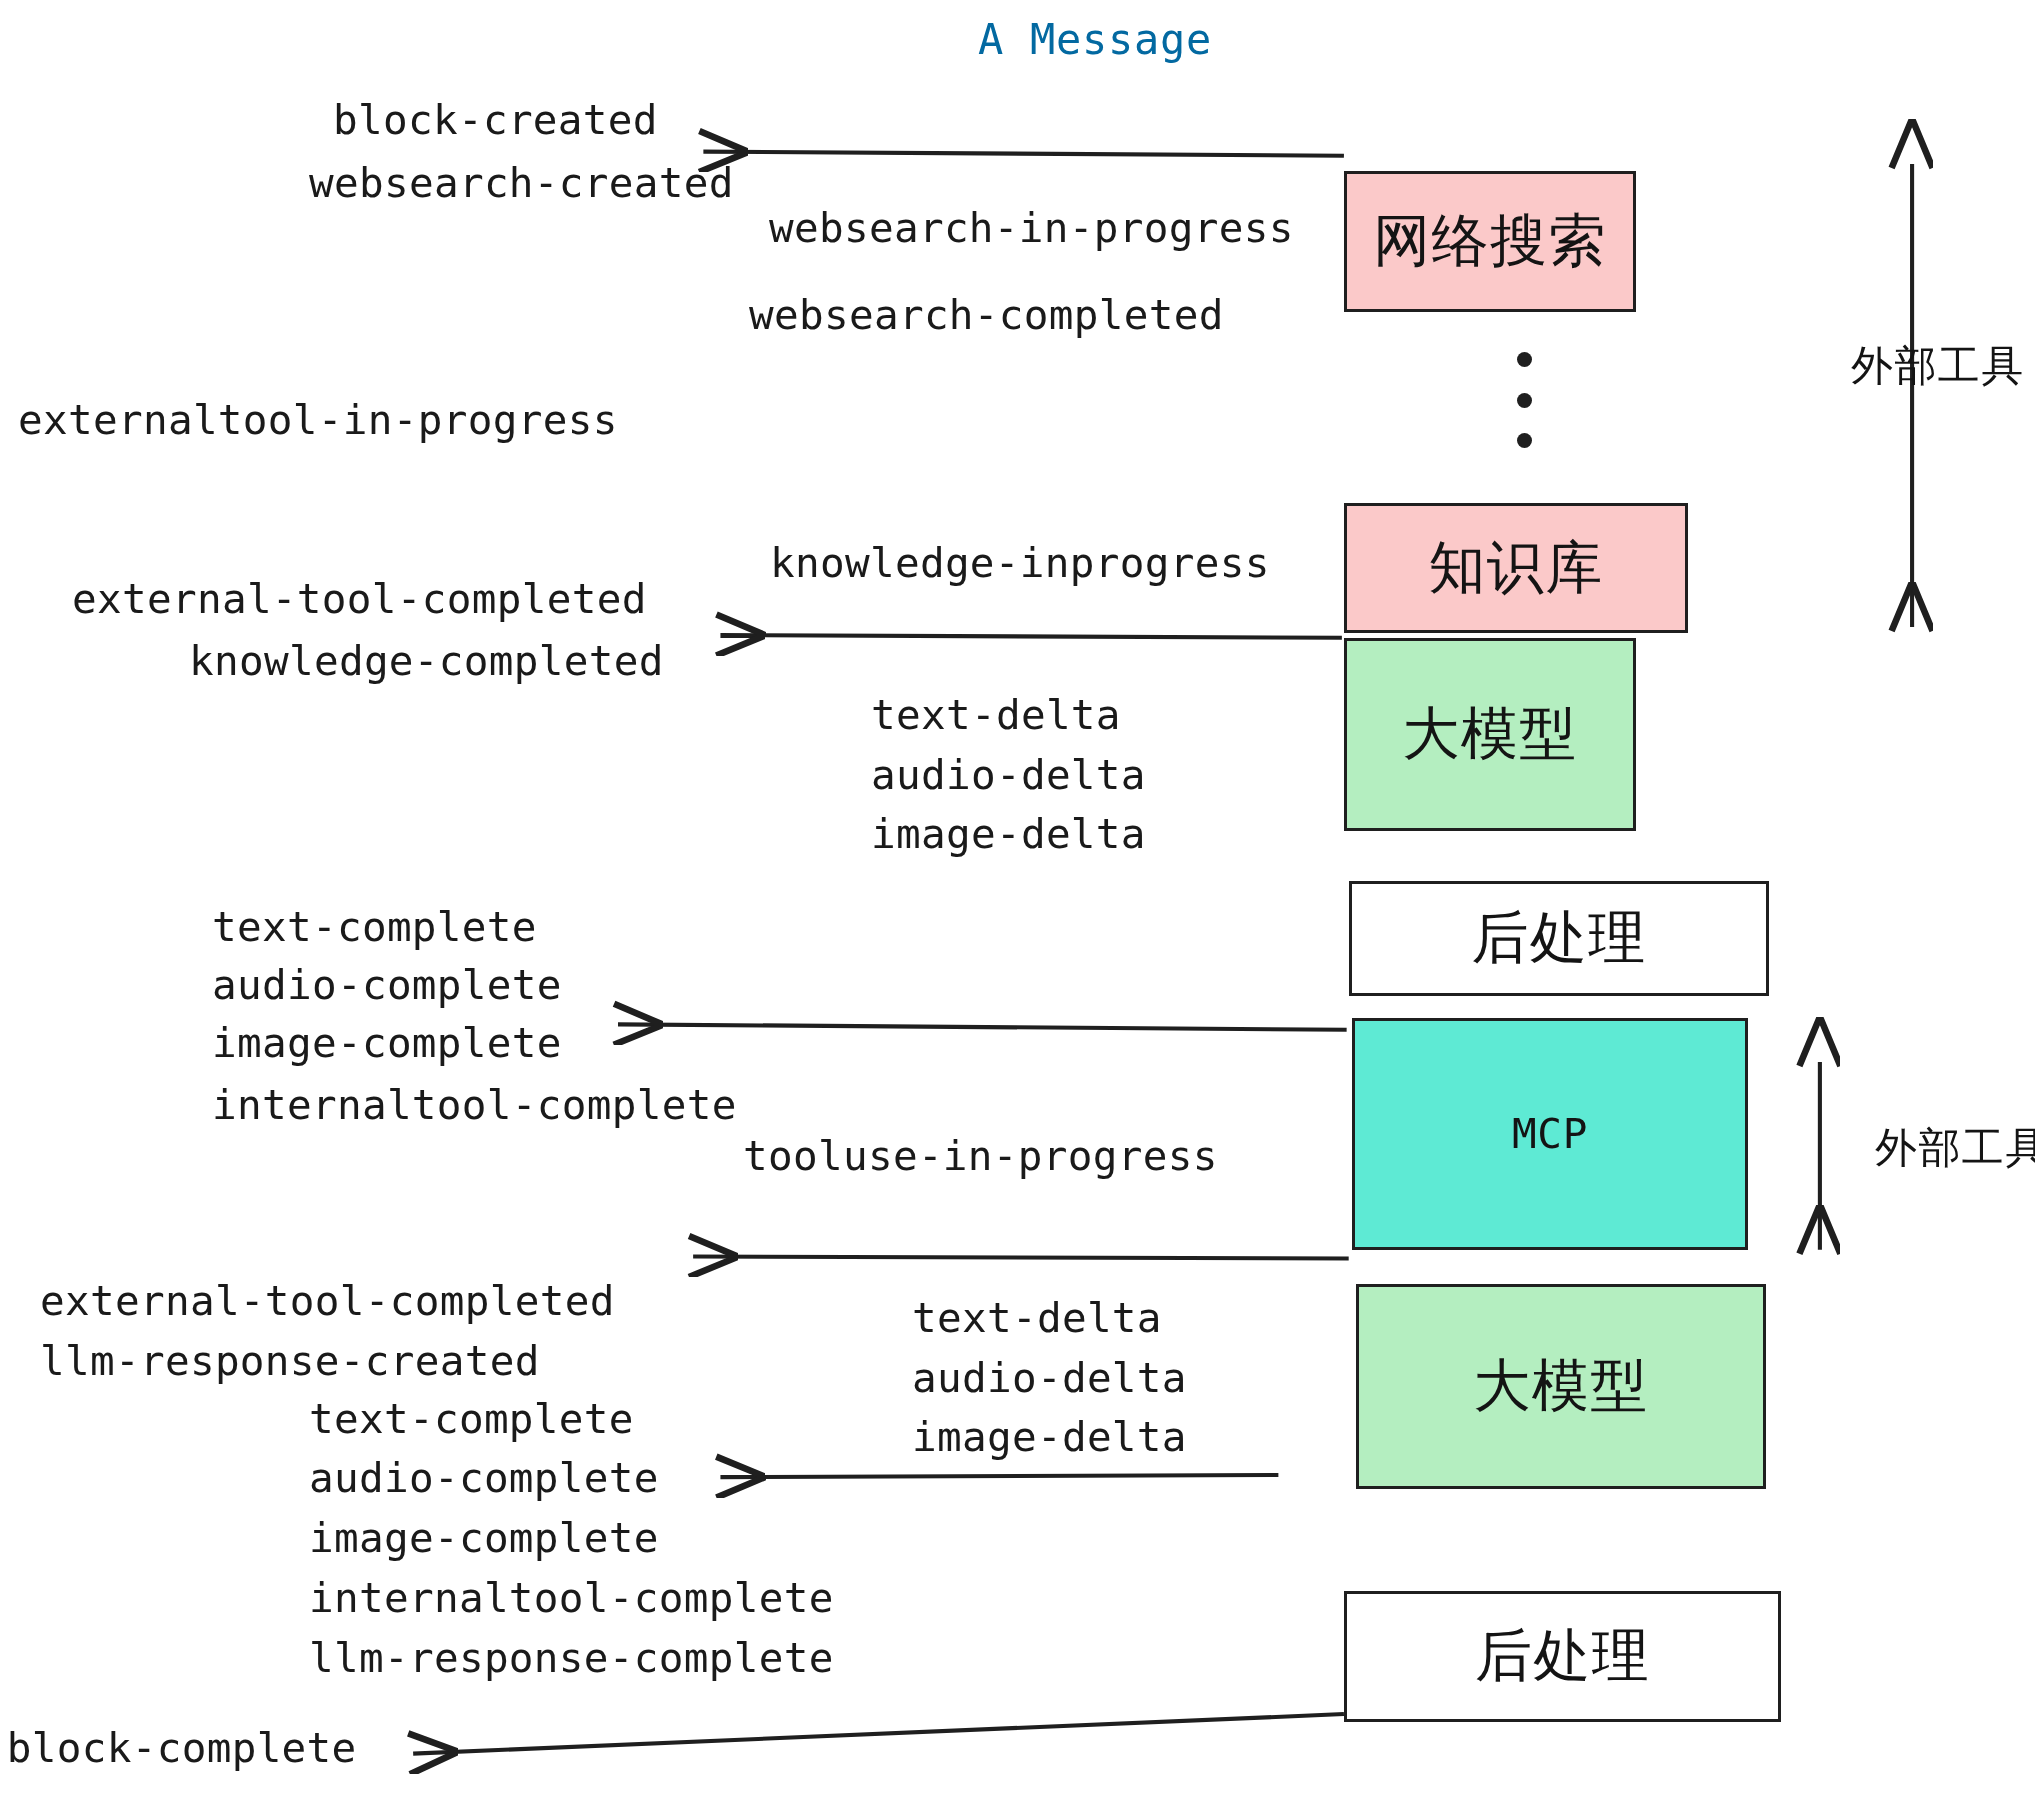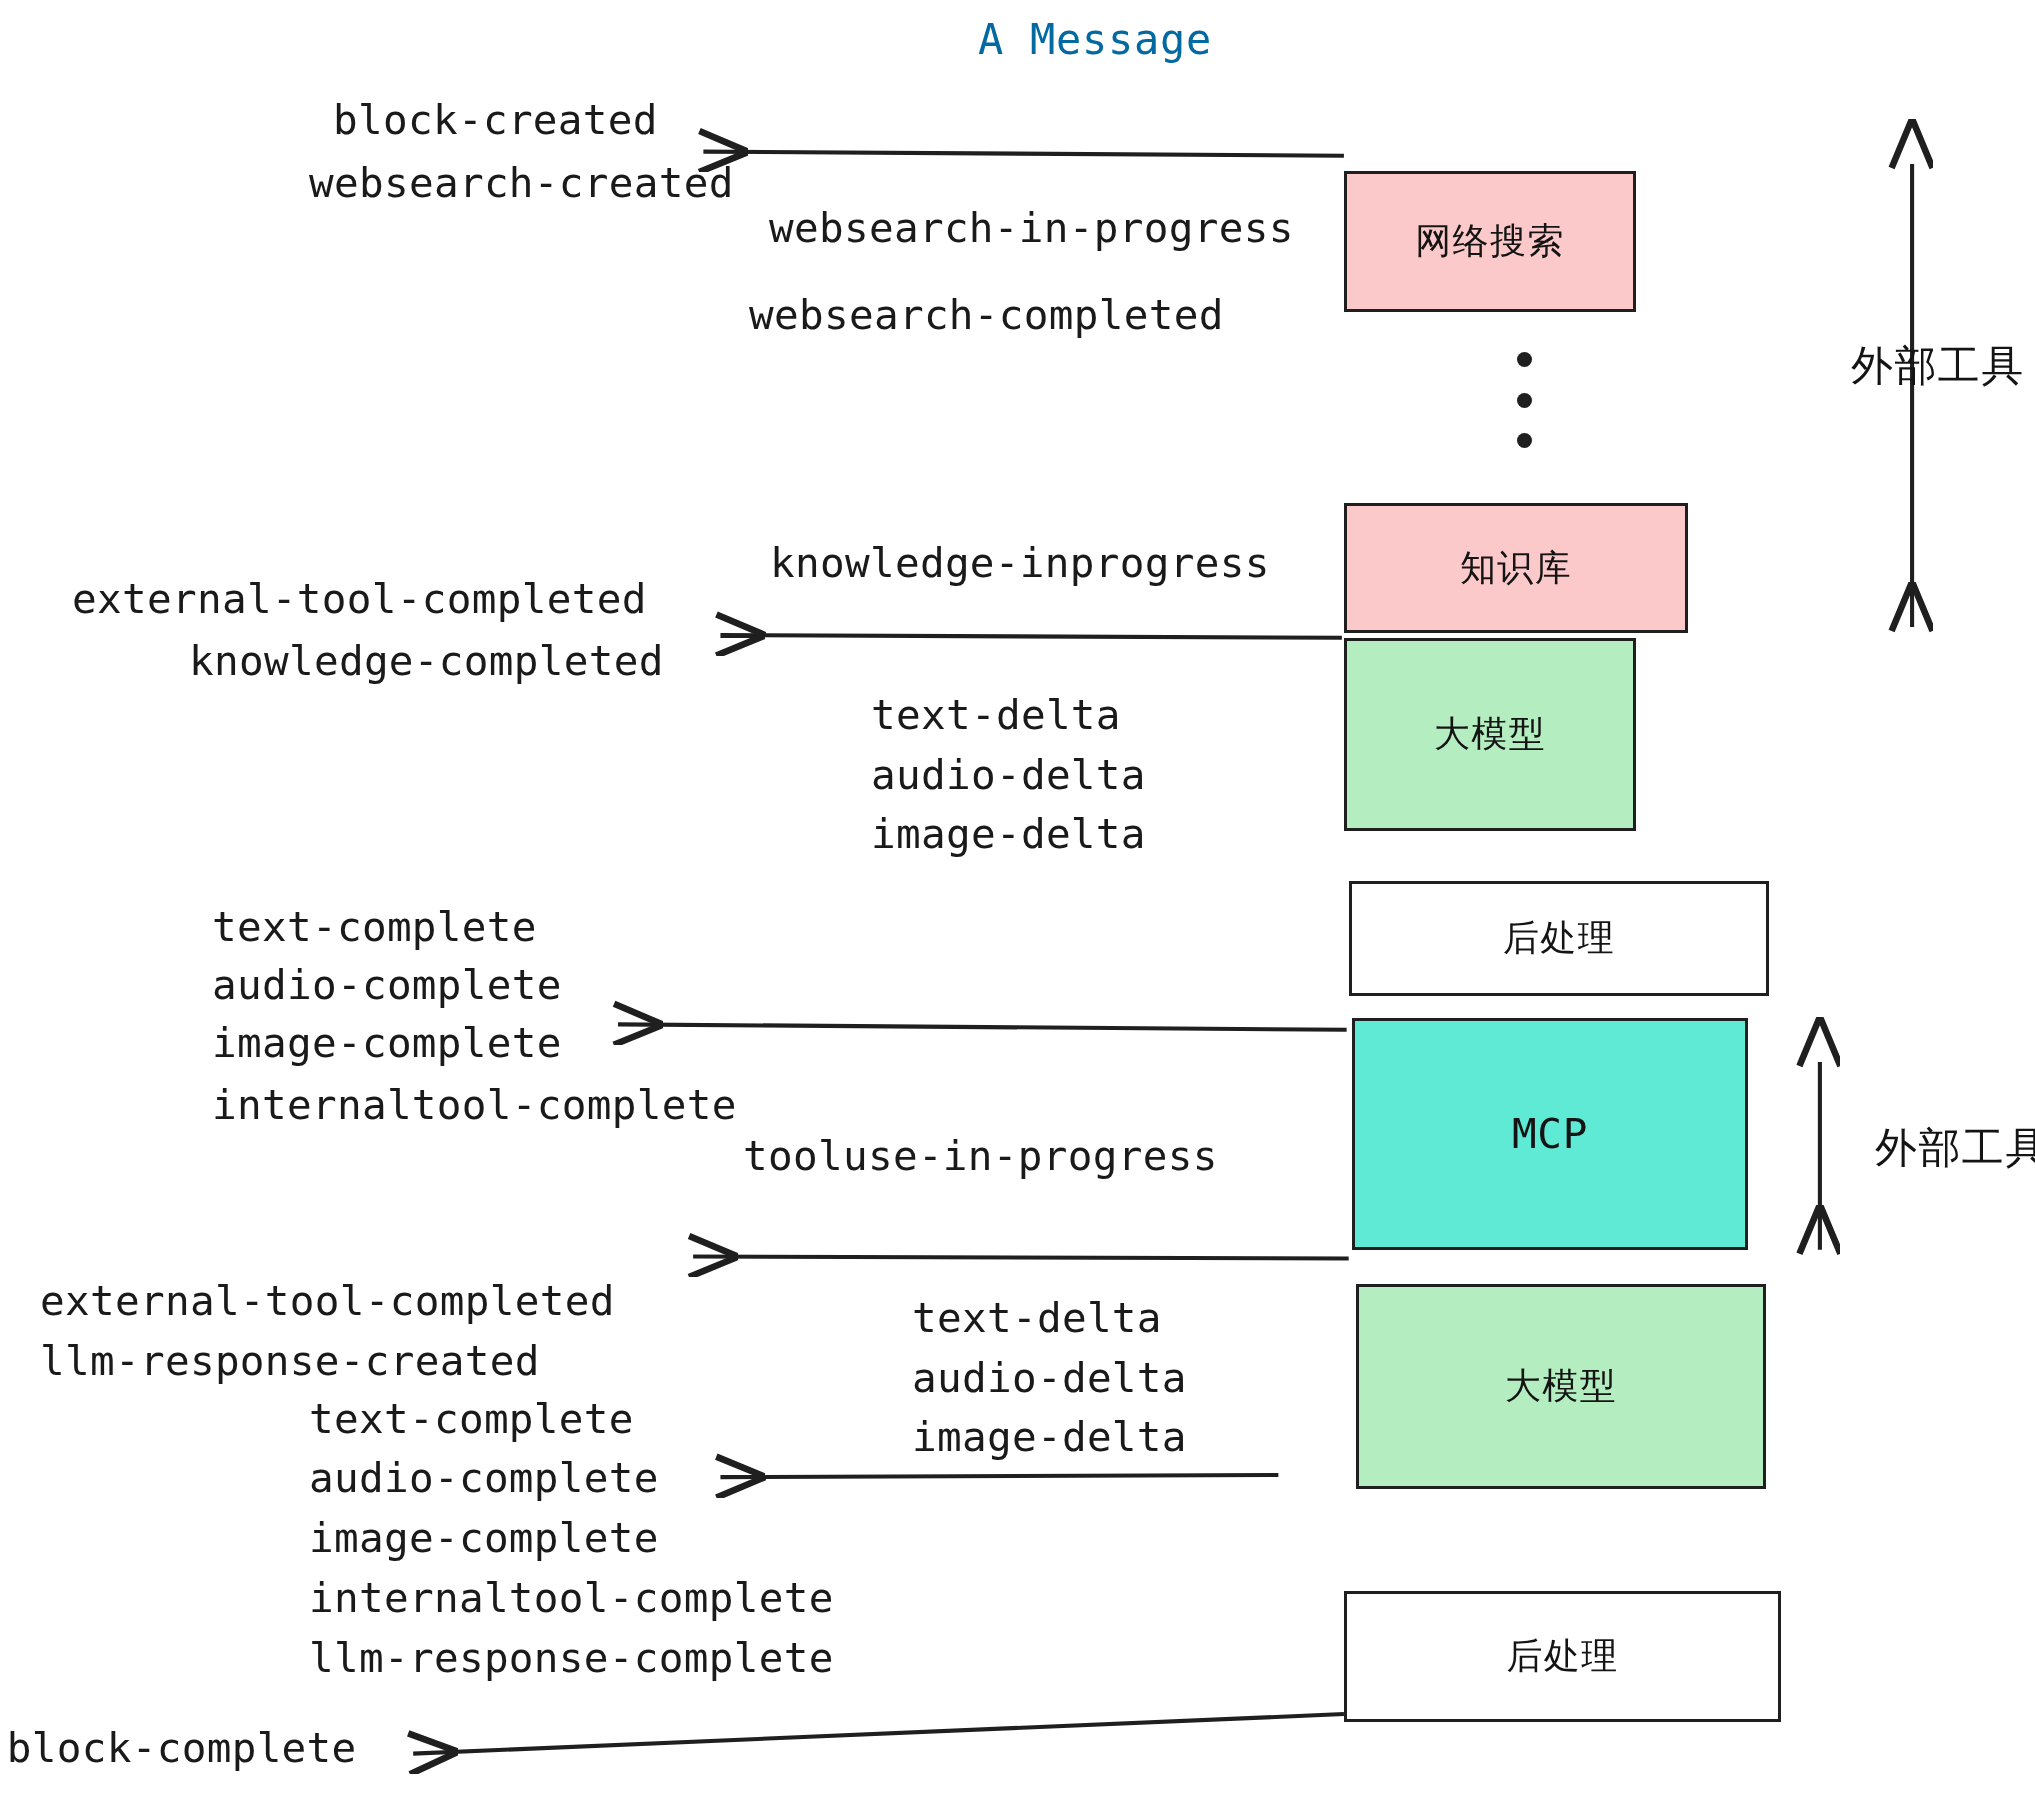--- a/index.html
+++ b/index.html
@@ -40,21 +40,21 @@
 
   
   .box {
     position: absolute;
     box-sizing: border-box;
     border: 3.4px solid #1f1f1f;
     display: flex;
     align-items: center;
     justify-content: center;
     font-family: Liberation Serif, serif;
-    font-size: 36px;
+    font-size: 57px;
     color: #141414;
     letter-spacing: 1.4px;
   }
   .box.mono {
     font-family: "DejaVu Sans Mono", "Liberation Mono", monospace;
     font-size: 41px;
     letter-spacing: 0.7px;
   }
 
   
@@ -162,20 +162,21 @@
   </div>
 
   <div class="grouplabel" style="left:1813px; top:338px;">外部工具</div>
   <div class="grouplabel" style="left:1837px; top:1120px;">外部工具</div>
 
   <div class="evt" style="left:309px; top:100px;margin-left:24px;">block-created</div>
   <div class="evt" style="left:309px; top:163px;">websearch-created</div>
   <div class="evt" style="left:749px; top:208px;margin-left:20px;">websearch-in-progress</div>
   <div class="evt" style="left:749px; top:295px;">websearch-completed</div>
 
+  <div class="evt" style="left:18px; top:400px;">externaltool-in-progress</div>
 
   <div class="evt" style="left:770px; top:543px;">knowledge-inprogress</div>
   <div class="evt" style="left:72px; top:579px;">external-tool-completed</div>
   <div class="evt" style="left:189px; top:641px;">knowledge-completed</div>
 
   <div class="evt" style="left:871px; top:695px;">text-delta</div>
   <div class="evt" style="left:871px; top:755px;">audio-delta</div>
   <div class="evt" style="left:871px; top:814px;">image-delta</div>
 
   <div class="evt" style="left:212px; top:907px;">text-complete</div>

